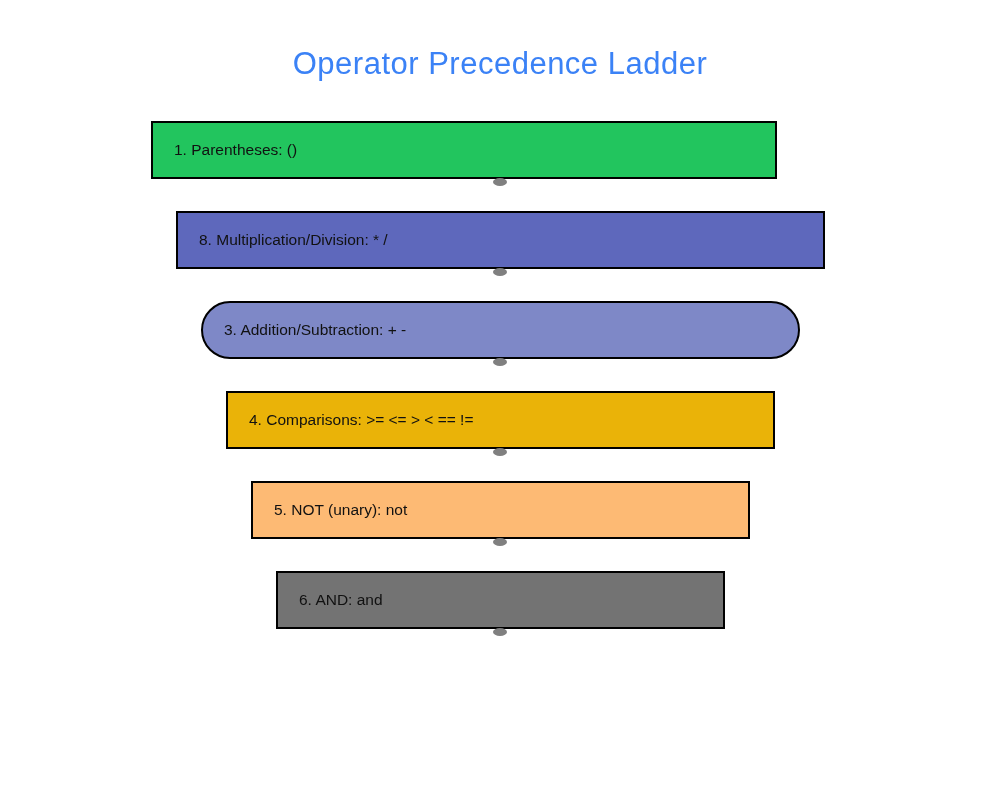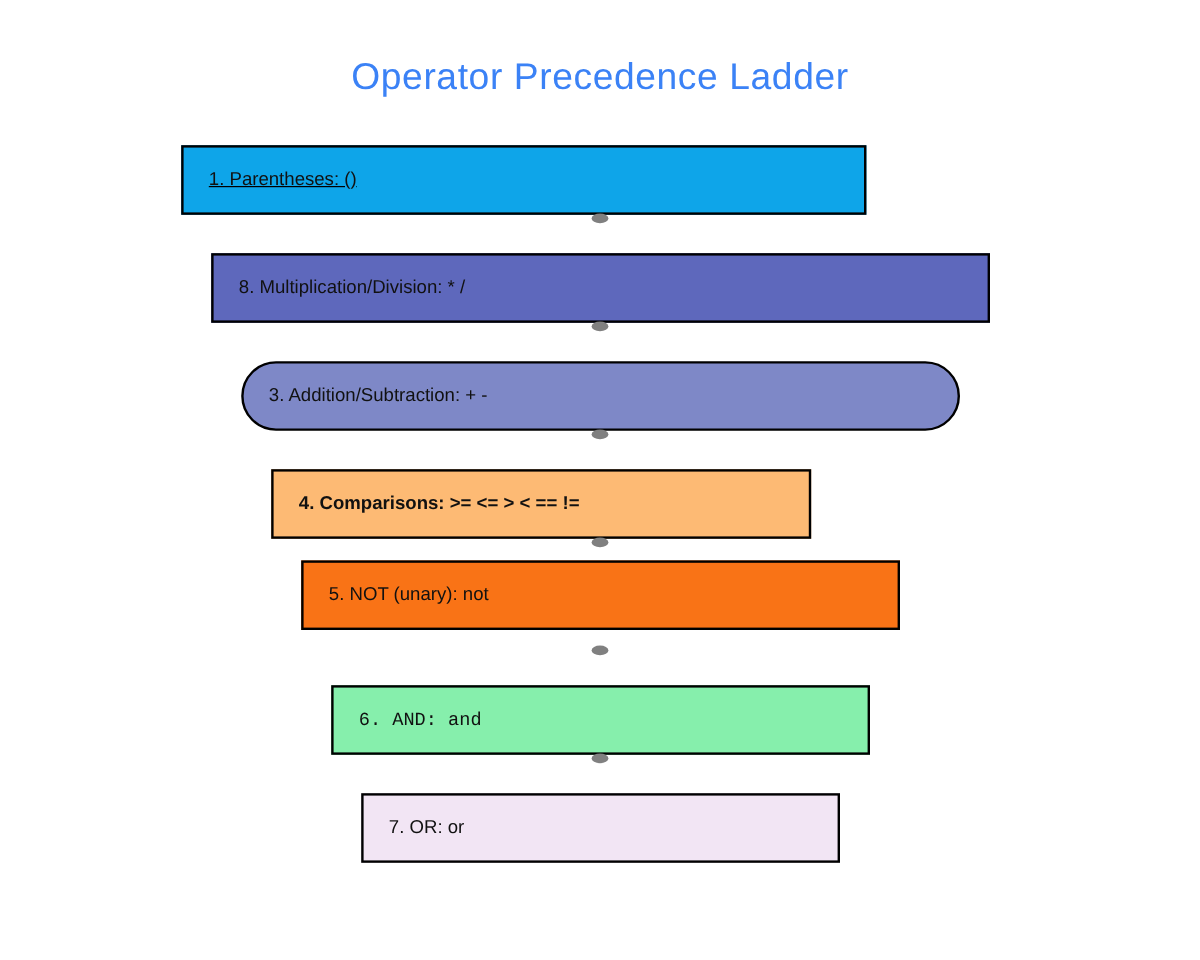--- a/index.html
+++ b/index.html
@@ -51,41 +51,38 @@
     height: 8px;
     border-radius: 50%;
   }
 </style>
 </head>
 <body>
 
 <div class="canvas">
   <div class="title">Operator Precedence Ladder</div>
   <div class="ladder">
-      <div class="level" style="left: 151px; top: 121px; width: 571px; background: #0ea5e9; border-color: rgb(0, 0, 0); text-decoration: underline;">
+      <div class="level" style="left: 151px; top: 121px; width: 626px; background: #22c55e; border-color: rgb(0, 0, 0);">
     <span class="level-label" style="color: rgb(17, 17, 17);">1. Parentheses: ()</span>
   </div>
       <div class="dot" style="top: 178px; background: rgb(128, 128, 128);"></div>
       <div class="level" style="left: 176px; top: 211px; width: 649px; background: rgb(94, 104, 188); border-color: rgb(0, 0, 0);">
     <span class="level-label" style="color: rgb(17, 17, 17);">8. Multiplication/Division: * /</span>
   </div>
       <div class="dot" style="top: 268px; background: rgb(128, 128, 128);"></div>
       <div class="level" style="left: 201px; top: 301px; width: 599px; background: rgb(126, 136, 199); border-color: rgb(0, 0, 0); border-radius: 29px;">
     <span class="level-label" style="color: rgb(17, 17, 17);">3. Addition/Subtraction: + -</span>
   </div>
       <div class="dot" style="top: 358px; background: rgb(128, 128, 128);"></div>
-      <div class="level" style="left: 226px; top: 391px; width: 450px; background: #fdba74; border-color: rgb(0, 0, 0); font-weight: bold;">
+      <div class="level" style="left: 226px; top: 391px; width: 549px; background: #eab308; border-color: rgb(0, 0, 0);">
     <span class="level-label" style="color: rgb(17, 17, 17);">4. Comparisons: &gt;= &lt;= &gt; &lt; == !=</span>
   </div>
       <div class="dot" style="top: 448px; background: rgb(128, 128, 128);"></div>
-      <div class="level" style="left: 251px; top: 467px; width: 499px; background: #f97316; border-color: rgb(0, 0, 0);">
+      <div class="level" style="left: 251px; top: 481px; width: 499px; background: #fdba74; border-color: rgb(0, 0, 0);">
     <span class="level-label" style="color: rgb(17, 17, 17);">5. NOT (unary): not</span>
   </div>
       <div class="dot" style="top: 538px; background: rgb(128, 128, 128);"></div>
-      <div class="level" style="left: 276px; top: 571px; width: 449px; background: #86efac; border-color: rgb(0, 0, 0); font-family: Liberation Mono, monospace;">
+      <div class="level" style="left: 276px; top: 571px; width: 449px; background: #737373; border-color: rgb(0, 0, 0);">
     <span class="level-label" style="color: rgb(17, 17, 17);">6. AND: and</span>
   </div>
       <div class="dot" style="top: 628px; background: rgb(128, 128, 128);"></div>
-      <div class="level" style="left: 301px; top: 661px; width: 399px; background: rgb(242, 229, 244); border-color: rgb(0, 0, 0);">
-    <span class="level-label" style="color: rgb(17, 17, 17);">7. OR: or</span>
-  </div>
     </div>
 </div>
 
 </body></html>

